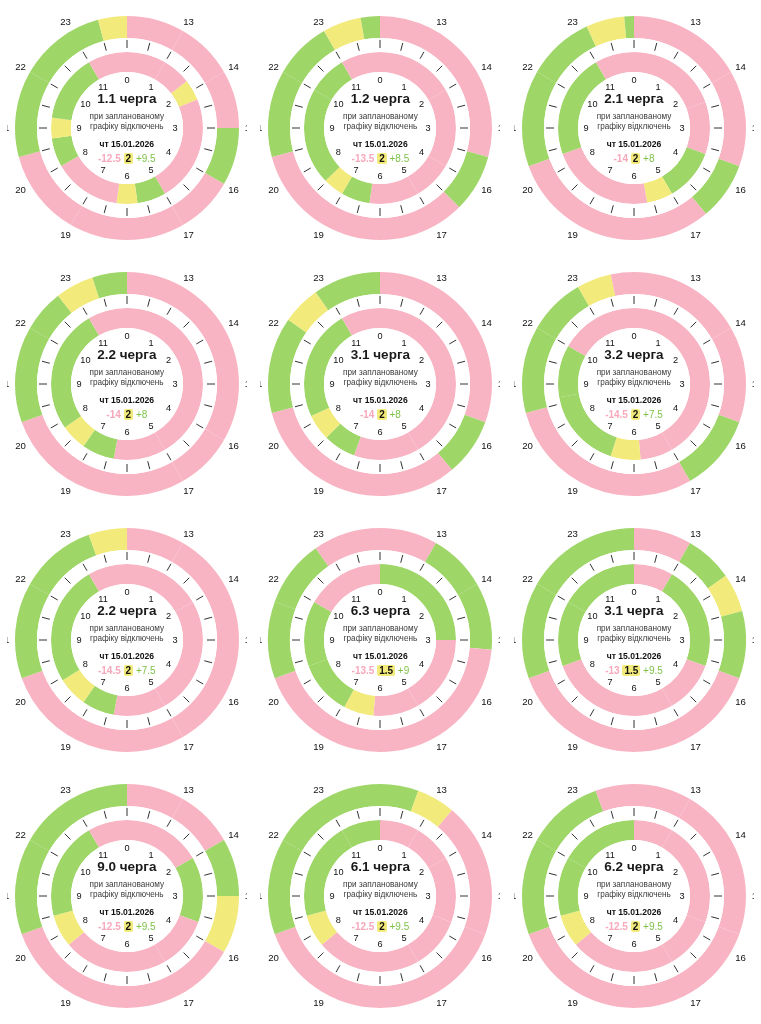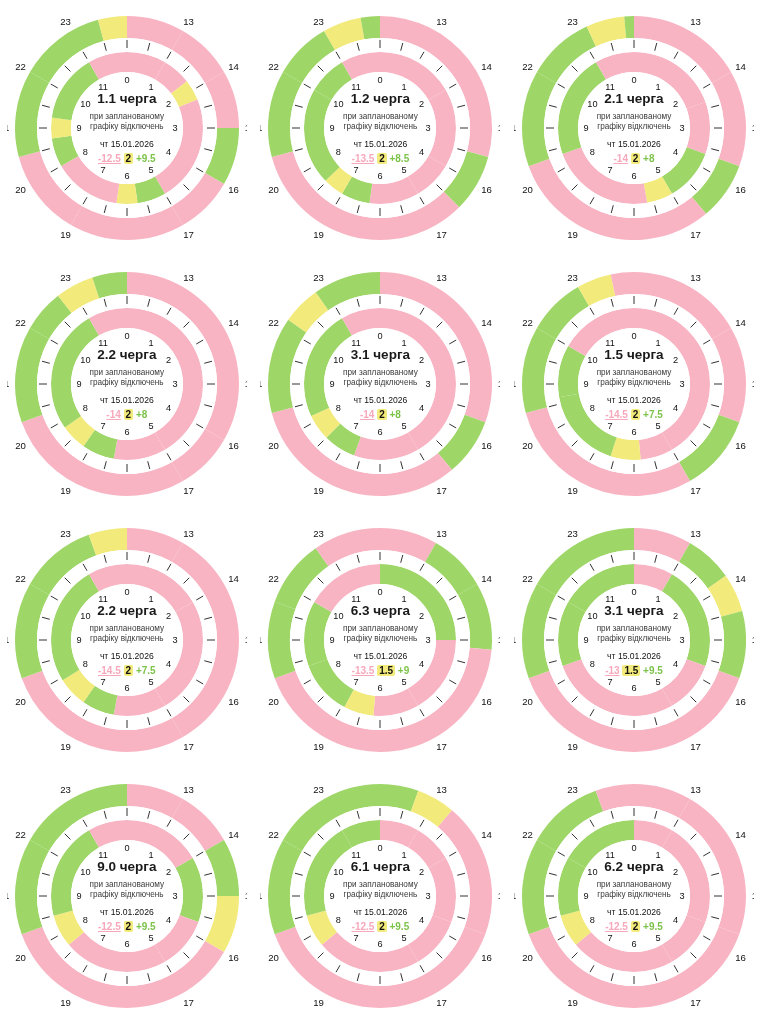--- a/index.html
+++ b/index.html
@@ -12,25 +12,25 @@
   }
   .cell{position:relative;width:253.6px;height:256px;}
   .clock{position:absolute;left:50%;top:50%;transform:translate(-50%,-50%);width:240px;height:240px;}
   .clock svg{display:block;width:240px;height:240px;}
   .center-text{
     position:absolute;left:50%;top:50%;transform:translate(-50%,-50%);
     width:116px;text-align:center;pointer-events:none;
   }
   .title{font-size:13.5px;font-weight:bold;color:#1a1a1a;line-height:1.1;margin-bottom:5px;}
   .sub{font-size:8.2px;color:#3a3a3a;line-height:1.22;}
-  .date{font-size:8.6px;color:#111;font-weight:normal;line-height:1.3;margin-top:7px;}
+  .date{font-size:8.6px;color:#111;font-weight:bold;line-height:1.3;margin-top:7px;}
   .nums{font-size:10px;margin-top:3px;line-height:1.1;white-space:nowrap;}
-  .nums .neg{color:#f7a8bb;font-weight:bold;text-decoration:underline;}
+  .nums .neg{color:#f7a8bb;font-weight:bold;}
   .nums .mid{color:#111;font-weight:bold;background:#f2ea7a;padding:0 2px;border-radius:2px;}
-  .nums .pos{color:#7dc34a;font-weight:bold;}
+  .nums .pos{color:#7dc34a;font-weight:normal;}
   .tick-lbl{font-size:9.6px;fill:#111;font-family:"Liberation Sans",sans-serif;}
   .tick-lbl.small{font-size:9.2px;}
 </style>
 </head>
 <body>
 
 <div class="grid">
     <div class="cell">
       <div class="clock">
         <svg viewBox="0 0 240 240" xmlns="http://www.w3.org/2000/svg">
@@ -546,21 +546,21 @@
             <text class="tick-lbl small" x="120.00" y="171.20" text-anchor="middle">6</text>
             <text class="tick-lbl small" x="96.00" y="164.77" text-anchor="middle">7</text>
             <text class="tick-lbl small" x="78.43" y="147.20" text-anchor="middle">8</text>
             <text class="tick-lbl small" x="72.00" y="123.20" text-anchor="middle">9</text>
             <text class="tick-lbl small" x="78.43" y="99.20" text-anchor="middle">10</text>
             <text class="tick-lbl small" x="96.00" y="81.63" text-anchor="middle">11</text>
           </g>
         </svg>
       </div>
       <div class="center-text">
-        <div class="title">1.5 черга</div>
+        <div class="title">3.2 черга</div>
         <div class="sub">при запланованому</div>
         <div class="sub">графіку відключень</div>
         <div class="date">чт 15.01.2026</div>
         <div class="nums"><span class="neg">-14.5</span> <span class="mid">2</span> <span class="pos">+7.5</span></div>
       </div>
     </div>
     <div class="cell">
       <div class="clock">
         <svg viewBox="0 0 240 240" xmlns="http://www.w3.org/2000/svg">
           <g>

